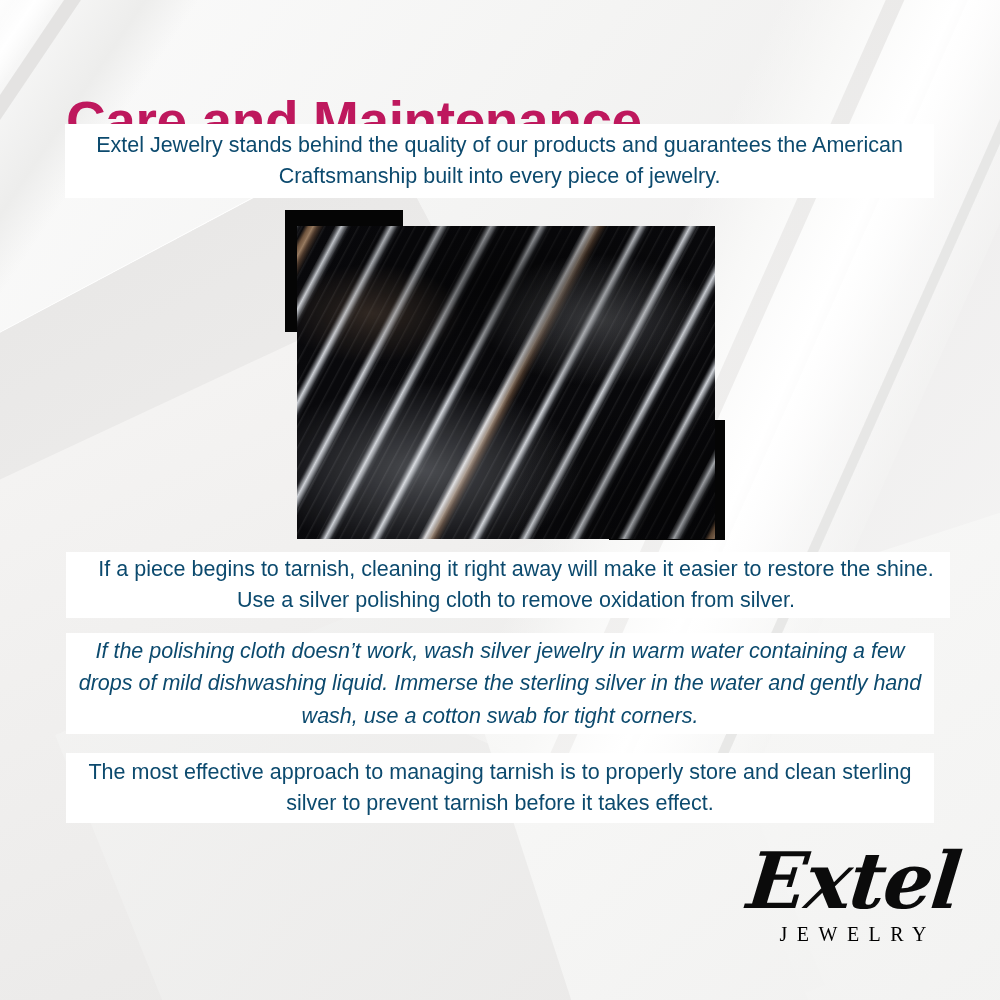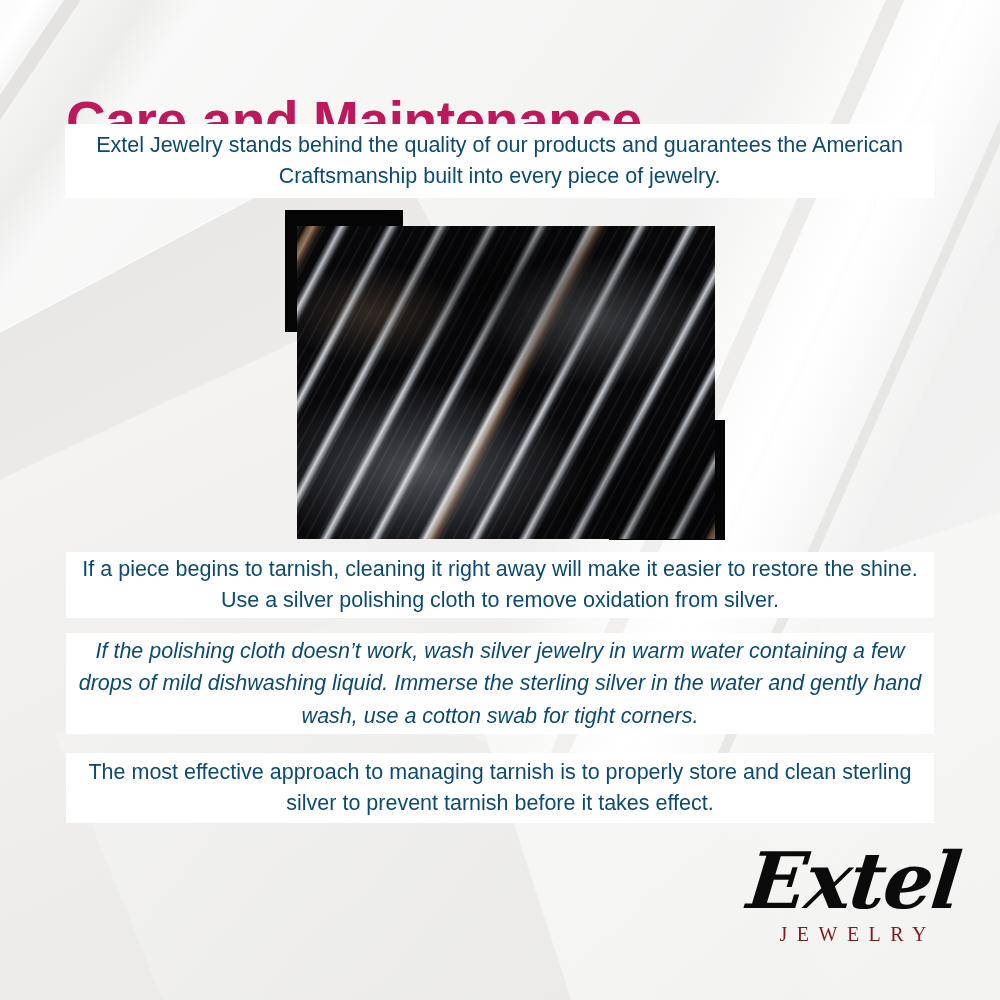--- a/index.html
+++ b/index.html
@@ -162,20 +162,21 @@
     font-size: 21.5px;
     line-height: 1.45;
   }
   .plate-p1 {
     left: 66px;
     top: 552px;
     width: 868px;
     height: 66px;
     font-size: 21.5px;
     line-height: 1.45;
+    padding-left: 16px;
   }
   .plate-p2 {
     left: 66px;
     top: 633px;
     width: 868px;
     height: 101px;
     font-size: 21.5px;
     line-height: 1.5;
     font-style: italic;
   }
@@ -292,21 +293,21 @@
     letter-spacing: -2px;
     color: #0b0b0b;
     transform: skewX(-6deg);
   }
   .logo-sub {
     font-family: "Liberation Serif", serif;
     font-size: 20px;
     letter-spacing: 9.5px;
     text-indent: 9.5px;
     margin-top: 4px;
-    color: #7f1d1d;
+    color: #000000;
   }
 </style>
 </head>
 <body>
 
 <div id="poster">
 
   <div class="bg-base"></div>
   <div class="band band-wedge-bl"></div>
   <div class="band band-wedge-bl2"></div>

